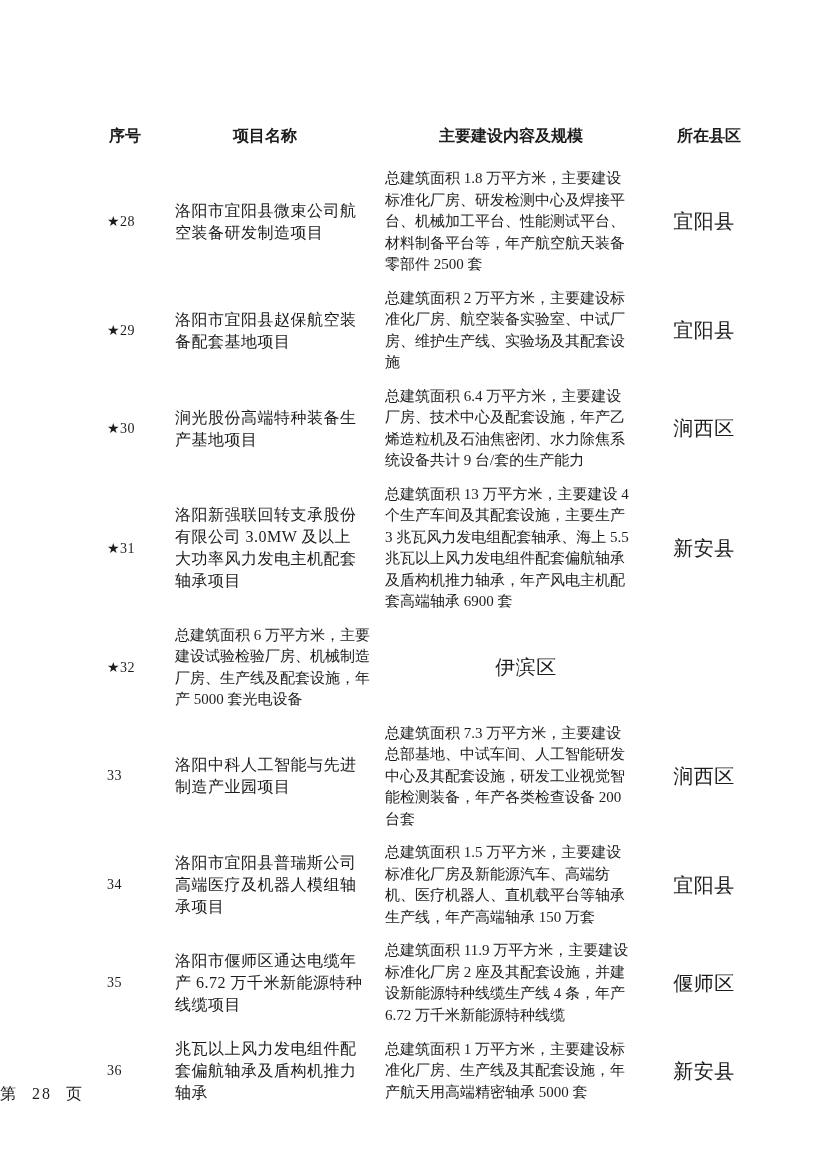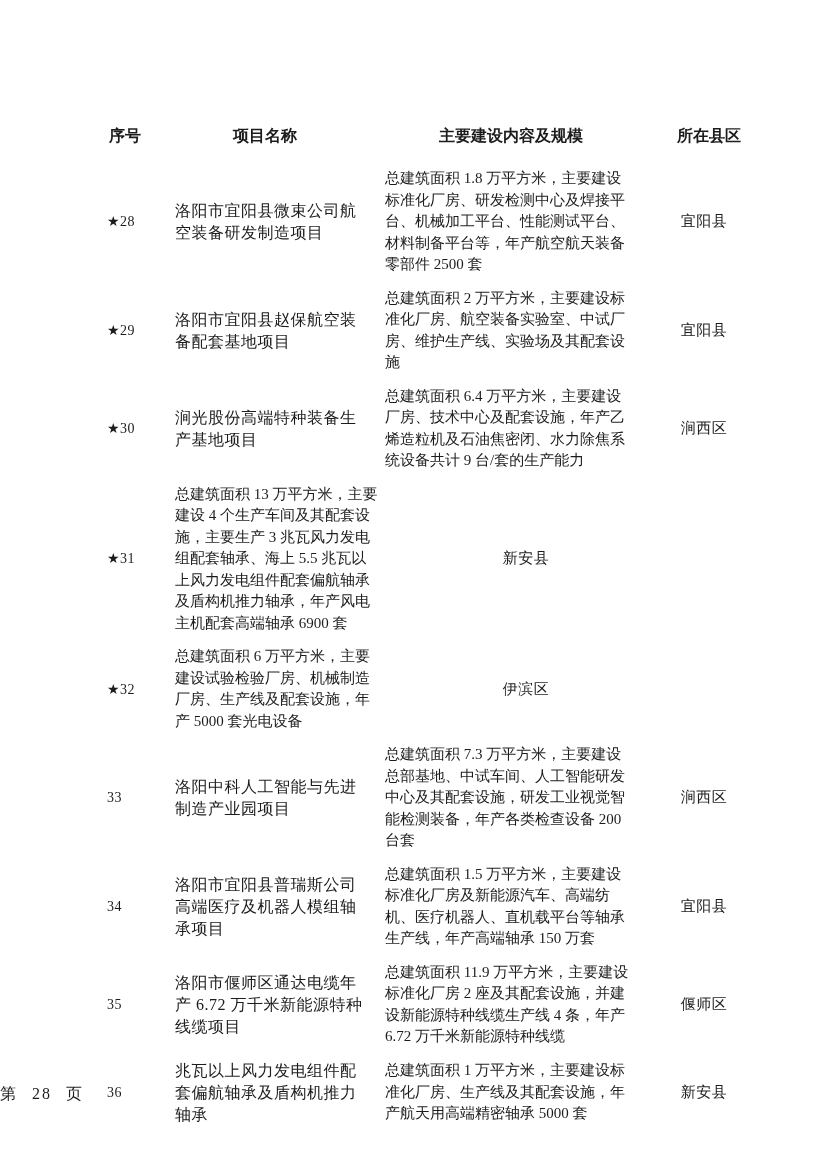--- a/index.html
+++ b/index.html
@@ -54,21 +54,21 @@
   }
   .td.c3 {
     font-size: 15px;
     line-height: 21.5px;
     text-align: left;
     padding-right: 4px;
   }
   .td.c4 {
     text-align: center;
     padding-left: 30px;
-    font-size: 15px;
+    font-size: 20px;
     letter-spacing: 0.5px;
   }
   
   .footer {
     position: absolute;
     left: 0; right: 26px;
     top: 1084px;
     text-align: left;
     font-size: 16px;
     letter-spacing: 2px;
@@ -105,20 +105,21 @@
 
   <div class="grid-row row">
     <div class="td c1">★30</div>
     <div class="td c2">涧光股份高端特种装备生产基地项目</div>
     <div class="td c3">总建筑面积 6.4 万平方米，主要建设厂房、技术中心及配套设施，年产乙烯造粒机及石油焦密闭、水力除焦系统设备共计 9 台/套的生产能力</div>
     <div class="td c4">涧西区</div>
   </div>
 
   <div class="grid-row row">
     <div class="td c1">★31</div>
+    <div class="td c2">洛阳新强联回转支承股份有限公司 3.0MW 及以上大功率风力发电主机配套轴承项目</div>
     <div class="td c3">总建筑面积 13 万平方米，主要建设 4 个生产车间及其配套设施，主要生产 3 兆瓦风力发电组配套轴承、海上 5.5 兆瓦以上风力发电组件配套偏航轴承及盾构机推力轴承，年产风电主机配套高端轴承 6900 套</div>
     <div class="td c4">新安县</div>
   </div>
 
   <div class="grid-row row">
     <div class="td c1">★32</div>
     <div class="td c3">总建筑面积 6 万平方米，主要建设试验检验厂房、机械制造厂房、生产线及配套设施，年产 5000 套光电设备</div>
     <div class="td c4">伊滨区</div>
   </div>
 

